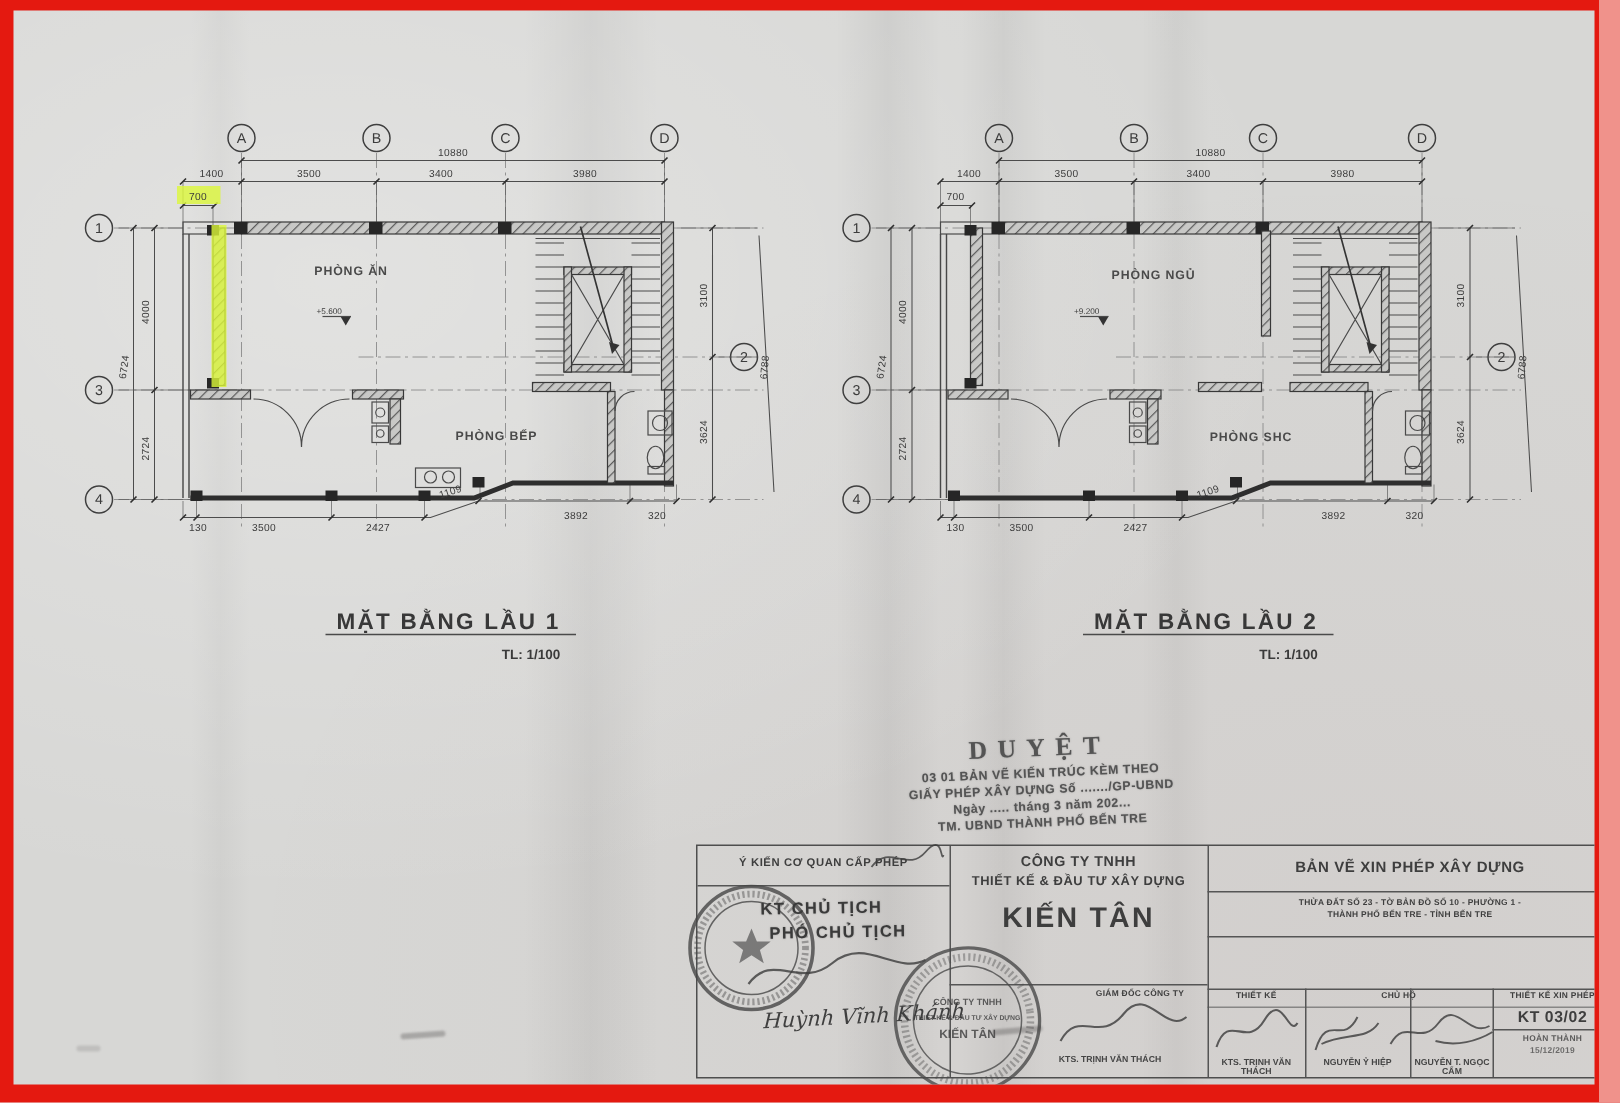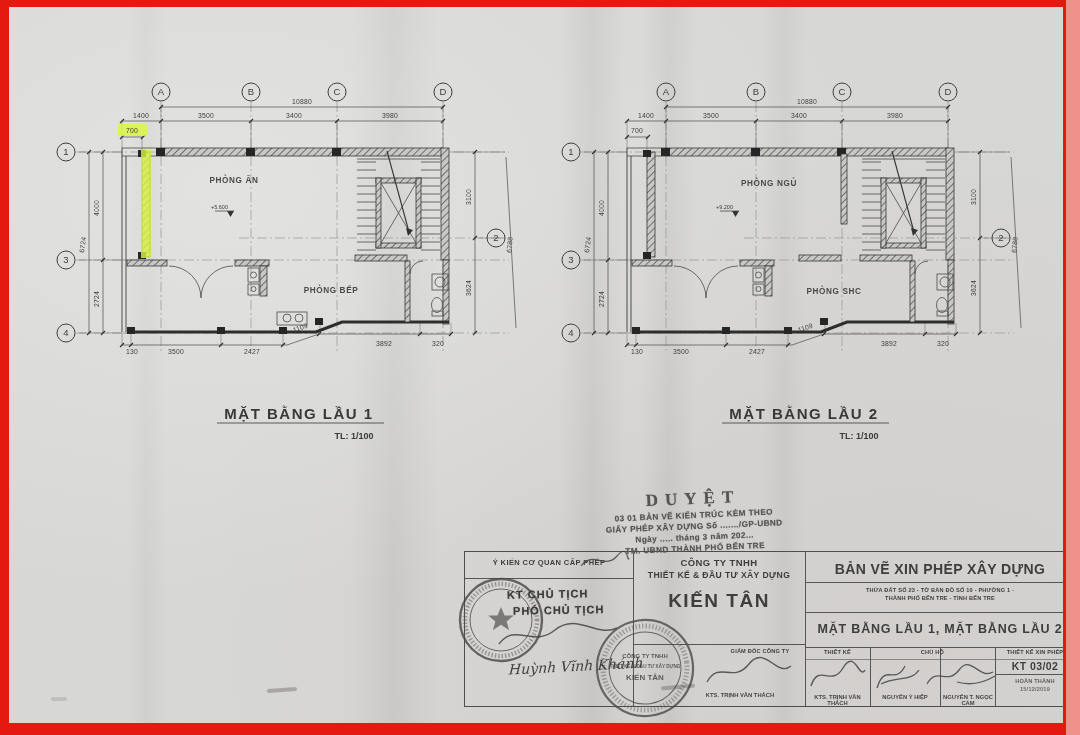--- a/index.html
+++ b/index.html
@@ -38,21 +38,21 @@
   .lv{font-size:5.5px}
   .pt{font-size:15px;font-weight:bold;text-anchor:middle;letter-spacing:1.5px;fill:#383838}
   .ps{font-size:9px;font-weight:bold;text-anchor:middle;fill:#3a3a3a}
   .uline{stroke:#4a4a4a;stroke-width:.9}
   
   .duyet{position:absolute;left:552px;top:482px;width:266px;color:#545454;text-align:center;
          transform:rotate(-2.5deg);text-shadow:0 0 1px rgba(90,90,90,.55);}
   .duyet .t{font-family:"Liberation Serif",serif;font-weight:bold;font-size:17px;letter-spacing:7px;}
   .duyet .l{font-size:8.2px;font-weight:bold;letter-spacing:.4px;margin-top:2px;}
   
-  .tb{position:absolute;left:455px;top:544px;width:610px;height:154px;border:1.4px solid #4e4e4e;color:#3e3e3e;}
+  .tb{position:absolute;left:455px;top:556px;width:610px;height:154px;border:1.4px solid #4e4e4e;color:#3e3e3e;}
   .tb .vline,.tb .hline{position:absolute;background:#555;}
   .tb .vline{width:1px;} .tb .hline{height:1px;}
   .cellhdr{position:absolute;font-size:7.5px;font-weight:bold;letter-spacing:.4px;text-align:center;}
   .small{font-size:5.6px;font-weight:bold;letter-spacing:.2px;text-align:center;position:absolute;}
   .name{font-size:5.8px;font-weight:bold;position:absolute;text-align:center;color:#454545;}
   .ktchu{position:absolute;font-size:11px;font-weight:bold;color:#3a3a3a;transform:rotate(-1deg);
          text-shadow:0 0 1px rgba(70,70,70,.5);letter-spacing:1px;}
   .cursive{position:absolute;font-family:"DejaVu Serif",serif;font-style:italic;font-size:14px;
            color:#3f3f3f;transform:rotate(-3deg) skewX(-6deg);}
   .stampsvg{position:absolute;opacity:.8;}
@@ -287,24 +287,23 @@
       <g fill="none" stroke="#4a4a4a" transform="rotate(-8 58 58)">
         <circle cx="58" cy="58" r="48" stroke-width="2.2"></circle>
         <circle cx="58" cy="58" r="36" stroke-width="1"></circle>
         <circle cx="58" cy="58" r="42" stroke-width="5" stroke-dasharray="1.4 2" opacity=".5"></circle>
       </g>
       <text x="58" y="48" text-anchor="middle" font-size="6" font-weight="bold" fill="#4a4a4a">CÔNG TY TNHH</text>
       <text x="58" y="58" text-anchor="middle" font-size="4.6" font-weight="bold" fill="#4a4a4a">THIẾT KẾ &amp; ĐẦU TƯ XÂY DỰNG</text>
       <text x="58" y="70" text-anchor="middle" font-size="8" font-weight="bold" fill="#4a4a4a">KIẾN TÂN</text>
     </svg>
 
-    <div class="cellhdr" style="left:340px;top:9px;width:270px;font-size:14px">BẢN VẼ XIN PHÉP XÂY DỰNG</div>
+    <div class="cellhdr" style="left:340px;top:9px;width:270px;font-size:10px">BẢN VẼ XIN PHÉP XÂY DỰNG</div>
     <div class="small" style="left:340px;top:35px;width:270px">THỬA ĐẤT SỐ 23 - TỜ BẢN ĐỒ SỐ 10 - PHƯỜNG 1 -</div>
     <div class="small" style="left:340px;top:43px;width:270px">THÀNH PHỐ BẾN TRE - TỈNH BẾN TRE</div>
-    <div class="cellhdr" style="left:340px;top:70px;width:270px;font-size:12.5px;letter-spacing:.8px">MẶT BẰNG LẦU 1, MẶT BẰNG LẦU 2</div>
     <div class="small" style="left:340px;top:97px;width:65px">THIẾT KẾ</div>
     <div class="small" style="left:405px;top:97px;width:125px">CHỦ HỘ</div>
     <div class="small" style="left:530px;top:97px;width:80px">THIẾT KẾ XIN PHÉP</div>
     <svg class="stampsvg" style="left:342px;top:106px" width="190" height="38">
       <path d="M4,28 C12,4 24,30 36,10 S52,22 58,12" stroke="#3c3c3c" stroke-width="1.4" fill="none"></path>
       <path d="M70,30 C78,4 88,28 98,8 M74,26 C90,18 104,24 112,12" stroke="#3c3c3c" stroke-width="1.3" fill="none"></path>
       <path d="M120,26 C130,8 140,28 152,12 S172,22 186,14 M150,24 C164,28 178,24 188,18" stroke="#3c3c3c" stroke-width="1.3" fill="none"></path>
     </svg>
     <div class="name" style="left:340px;top:142px;width:65px">KTS. TRỊNH VĂN THÁCH</div>
     <div class="name" style="left:405px;top:142px;width:70px">NGUYỄN Ỷ HIỆP</div>

